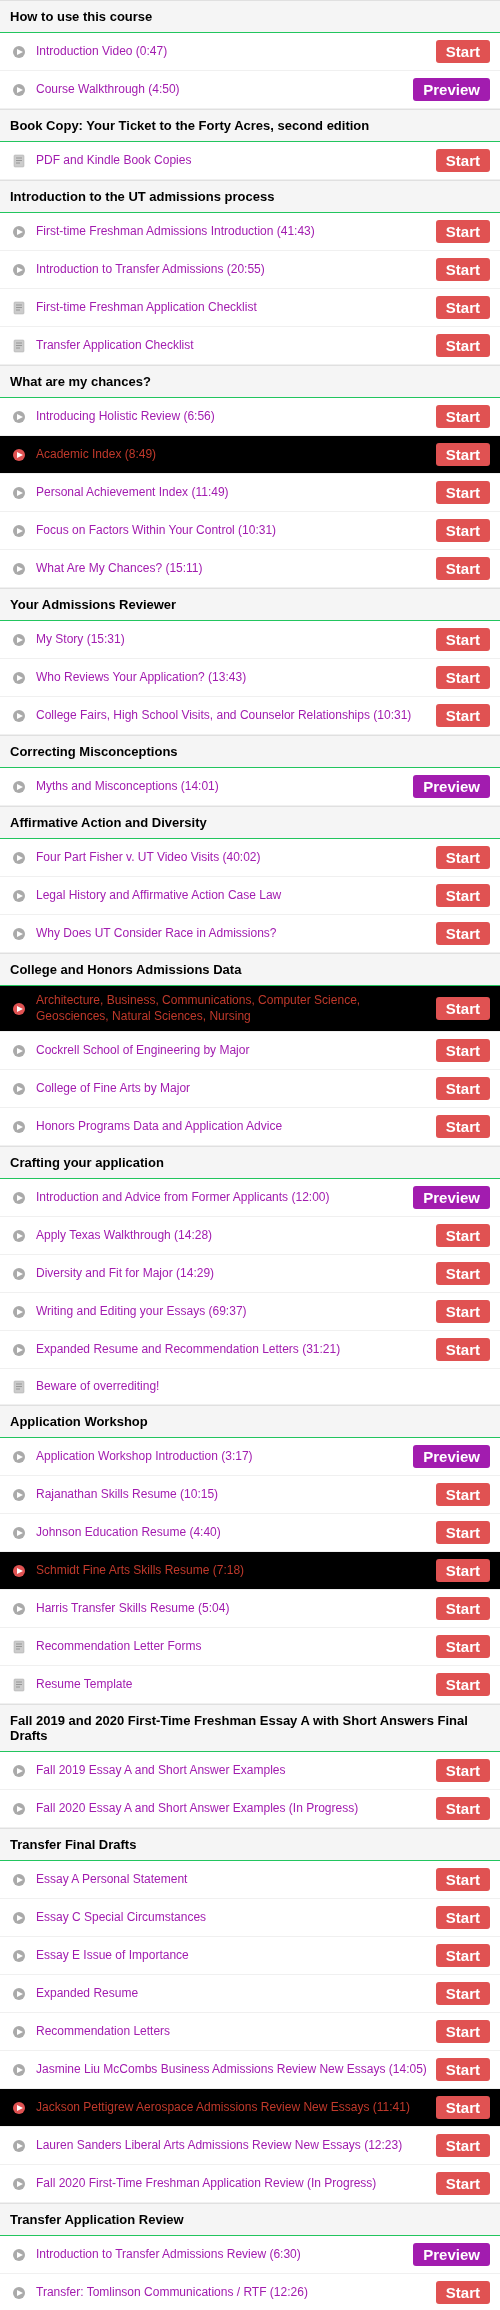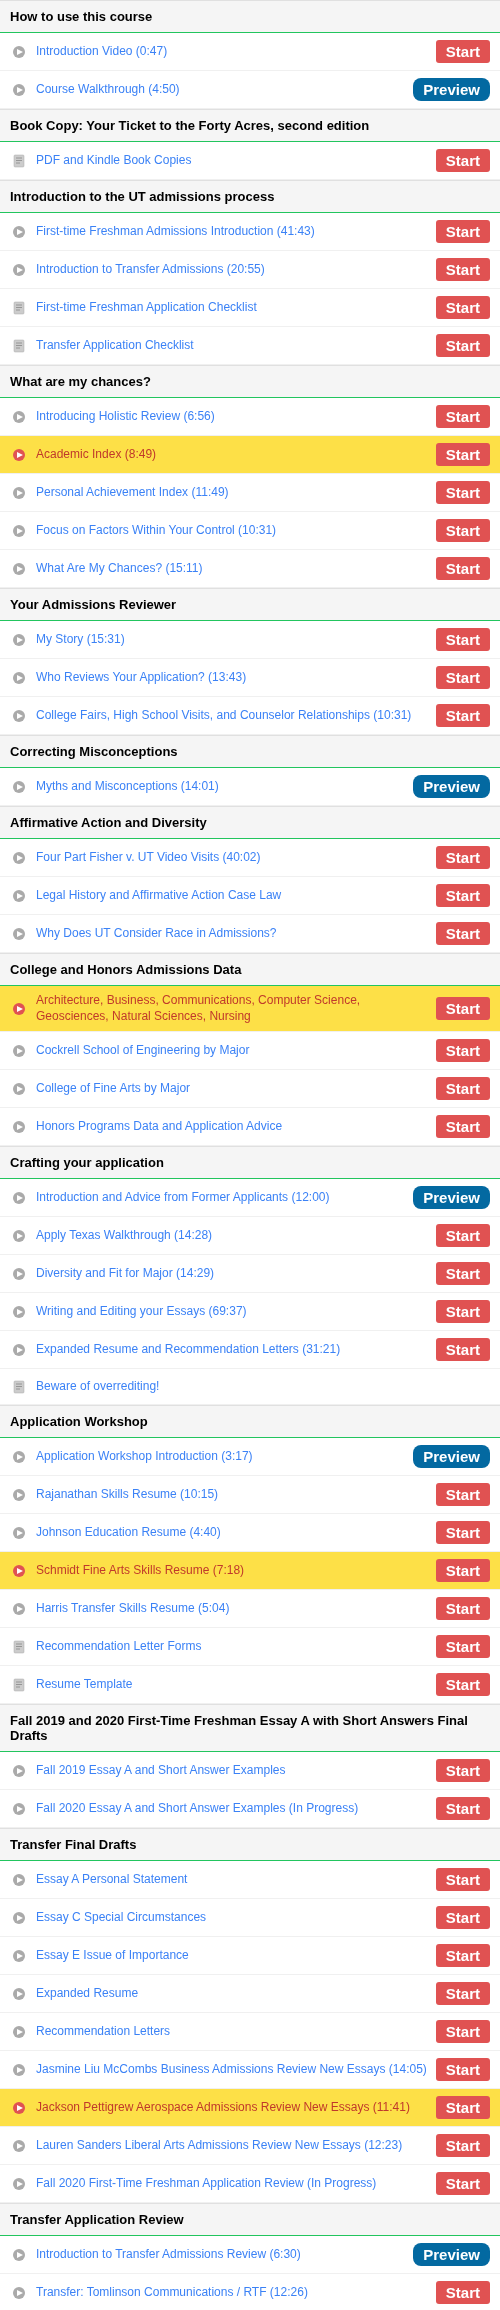--- a/index.html
+++ b/index.html
@@ -18,57 +18,56 @@
       border-bottom: 1px solid #22c55e;
     }
     .course-item {
       display: flex;
       align-items: center;
       padding: 7px 10px;
       border-bottom: 1px solid #f0f0f0;
       min-height: 36px;
     }
     .course-item.highlighted {
-      background: #fde047;
+      background: #000000;
     }
     .course-item .icon {
       width: 18px;
       height: 18px;
       margin-right: 8px;
       flex-shrink: 0;
       display: flex;
       align-items: center;
       justify-content: center;
     }
     .course-item .title {
       flex: 1;
       font-size: 12px;
-      color: #3b82f6;
+      color: #a21caf;
       line-height: 1.3;
     }
     .course-item.highlighted .title {
       color: #c0392b;
     }
     .btn {
       padding: 3px 10px;
       border: none;
       border-radius: 3px;
       font-size: 15px;
       cursor: pointer;
       flex-shrink: 0;
       font-weight: bold;
     }
     .btn-start {
       background: #e05252;
       color: #fff;
     }
     .btn-preview {
-      background: #0369a1;
+      background: #a21caf;
       color: #fff;
-      border-radius: 8px;
     }
   </style>
 </head>
 <body>
 
 <div id="course-outline">
     <div class="section-header">How to use this course</div>
     <div class="course-item">
       <span class="icon">
         <svg width="14" height="14" viewBox="0 0 14 14">

